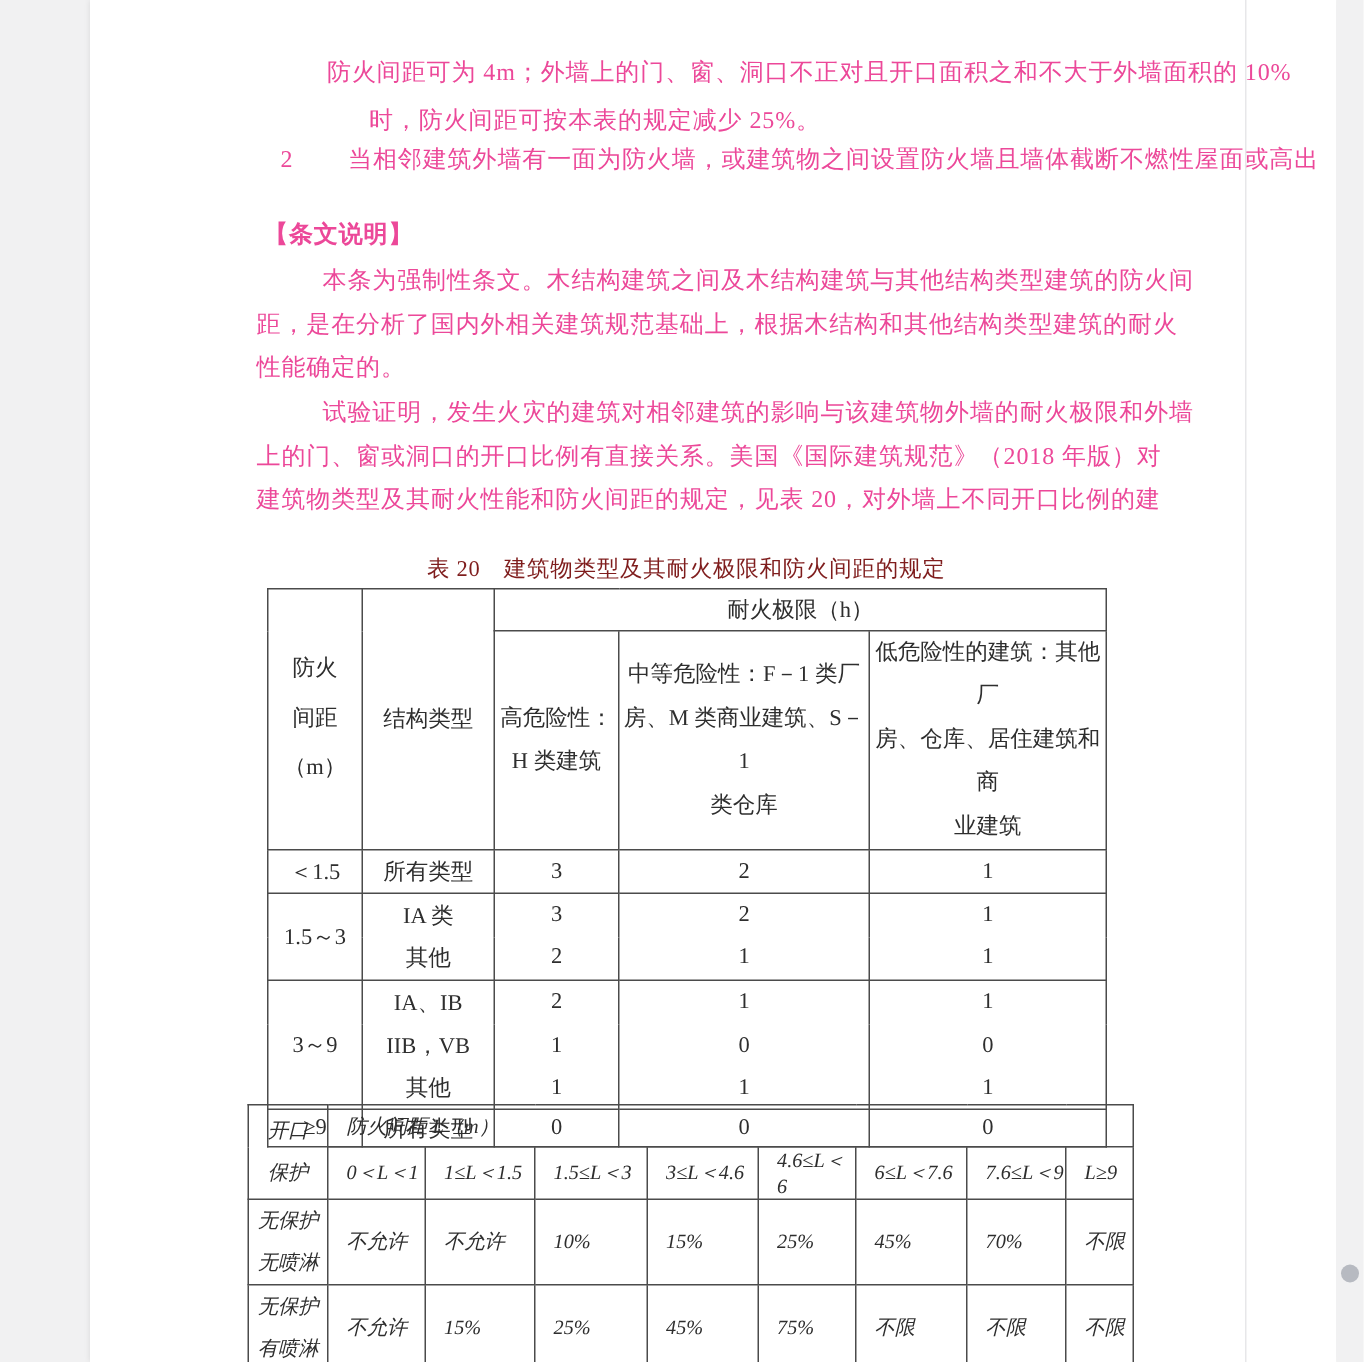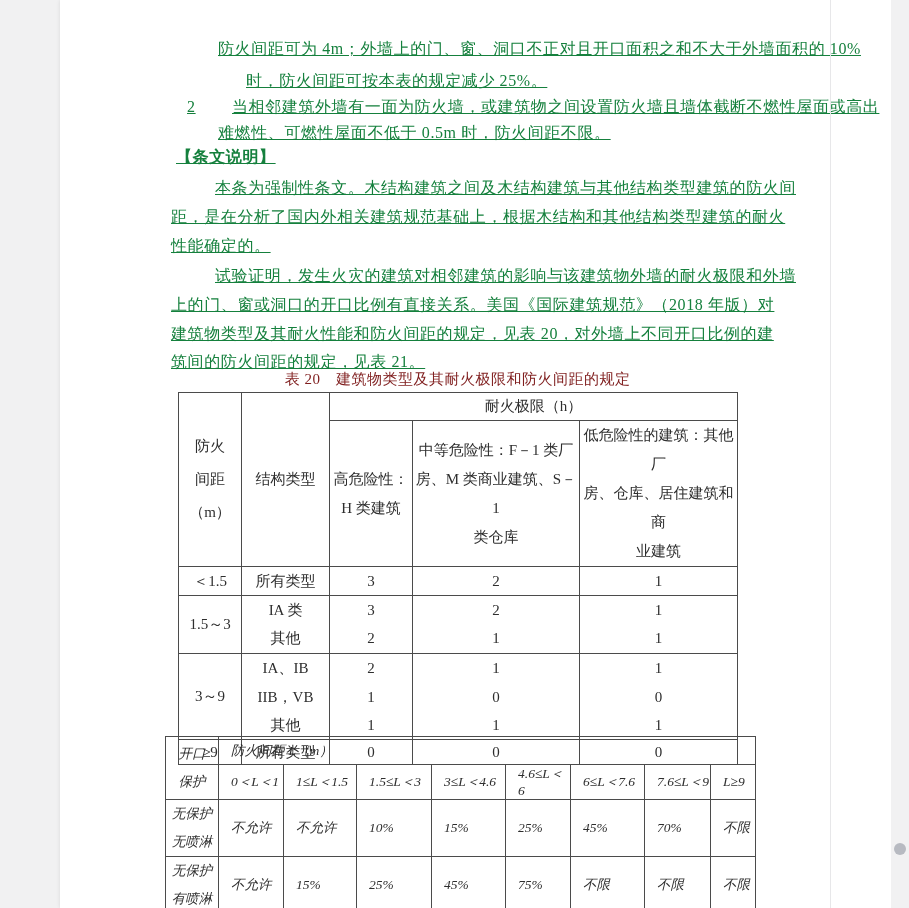--- a/index.html
+++ b/index.html
@@ -1,20 +1,20 @@
 <!DOCTYPE html>
 <html><head>
 <meta charset="utf-8">
 <style>
   * { margin:0; padding:0; box-sizing:border-box; }
   html,body { width:909px; height:908px; overflow:hidden; }
   body { background:#f1f1f2; font-family:"Liberation Serif","DejaVu Serif",serif; }
   .stage { position:relative; width:909px; height:908px; }
   .paper { position:absolute; left:60px; top:0; width:831px; height:908px; background:#ffffff; box-shadow:0 0 4px rgba(0,0,0,0.10); }
-  .tline { position:absolute; font-size:16px; color:#15803d; letter-spacing:0.6px; white-space:nowrap; line-height:21px;text-decoration:underline; }
+  .tline { position:absolute; font-size:16px; color:#ec4899; letter-spacing:0.6px; white-space:nowrap; line-height:21px; }
   .bold { font-weight:bold; }
   .ttitle { position:absolute; font-size:15px; color:#7f1d1d; letter-spacing:0.5px; text-align:center; white-space:nowrap; }
   table { position:absolute; border-collapse:collapse; table-layout:fixed; color:#2e2e2e; }
   td,th { border:1px solid #4b4b4b; font-weight:normal; text-align:center; vertical-align:middle; font-size:15px; overflow:hidden; }
   .t20 { left:118px; top:392px; width:559px; }
   .t21 { left:105px; top:736px; width:590px; }
   .t21 td,.t21 th { font-size:13.5px;font-style:italic; }
   .pre { white-space:pre-line; }
   .lh33 { line-height:33px; }
   .lh29 { line-height:29px; }
@@ -29,31 +29,29 @@
 </head>
 <body>
 
 <div class="stage">
   <div class="paper">
 
     <div class="tline" style="left:158px; top:38px;">防火间距可为 4m；外墙上的门、窗、洞口不正对且开口面积之和不大于外墙面积的 10%</div>
     <div class="tline" style="left:158px; top:70px;margin-left:28px;">时，防火间距可按本表的规定减少 25%。</div>
     <div class="tline" style="left:127px; top:96px;">2</div>
     <div class="tline" style="left:172px; top:96px;">当相邻建筑外墙有一面为防火墙，或建筑物之间设置防火墙且墙体截断不燃性屋面或高出</div>
-    <div class="tline" style="left:158px; top:122px;">难燃性、可燃性屋面不低于 0.5m 时，防火间距不限。</div>
 
     <div class="tline bold" style="left:116px; top:146px;">【条文说明】</div>
 
     <div class="tline" style="left:111px; top:206px;">距，是在分析了国内外相关建筑规范基础上，根据木结构和其他结构类型建筑的耐火</div>
     <div class="tline" style="left:155px; top:177px;">本条为强制性条文。木结构建筑之间及木结构建筑与其他结构类型建筑的防火间</div>
     <div class="tline" style="left:111px; top:235px;">性能确定的。</div>
     <div class="tline" style="left:155px; top:265px;">试验证明，发生火灾的建筑对相邻建筑的影响与该建筑物外墙的耐火极限和外墙</div>
     <div class="tline" style="left:111px; top:294px;">上的门、窗或洞口的开口比例有直接关系。美国《国际建筑规范》（2018 年版）对</div>
     <div class="tline" style="left:111px; top:323px;">建筑物类型及其耐火性能和防火间距的规定，见表 20，对外墙上不同开口比例的建</div>
-    <div class="tline" style="left:111px; top:351px;">筑间的防火间距的规定，见表 21。</div>
 
     <div class="ttitle" style="left:118px; top:370px; width:559px;">表 20　建筑物类型及其耐火极限和防火间距的规定</div>
 
     <table class="t20">
       <colgroup>
         <col style="width:63px">
           <col style="width:88px">
           <col style="width:83px">
           <col style="width:167px">
           <col style="width:158px">

